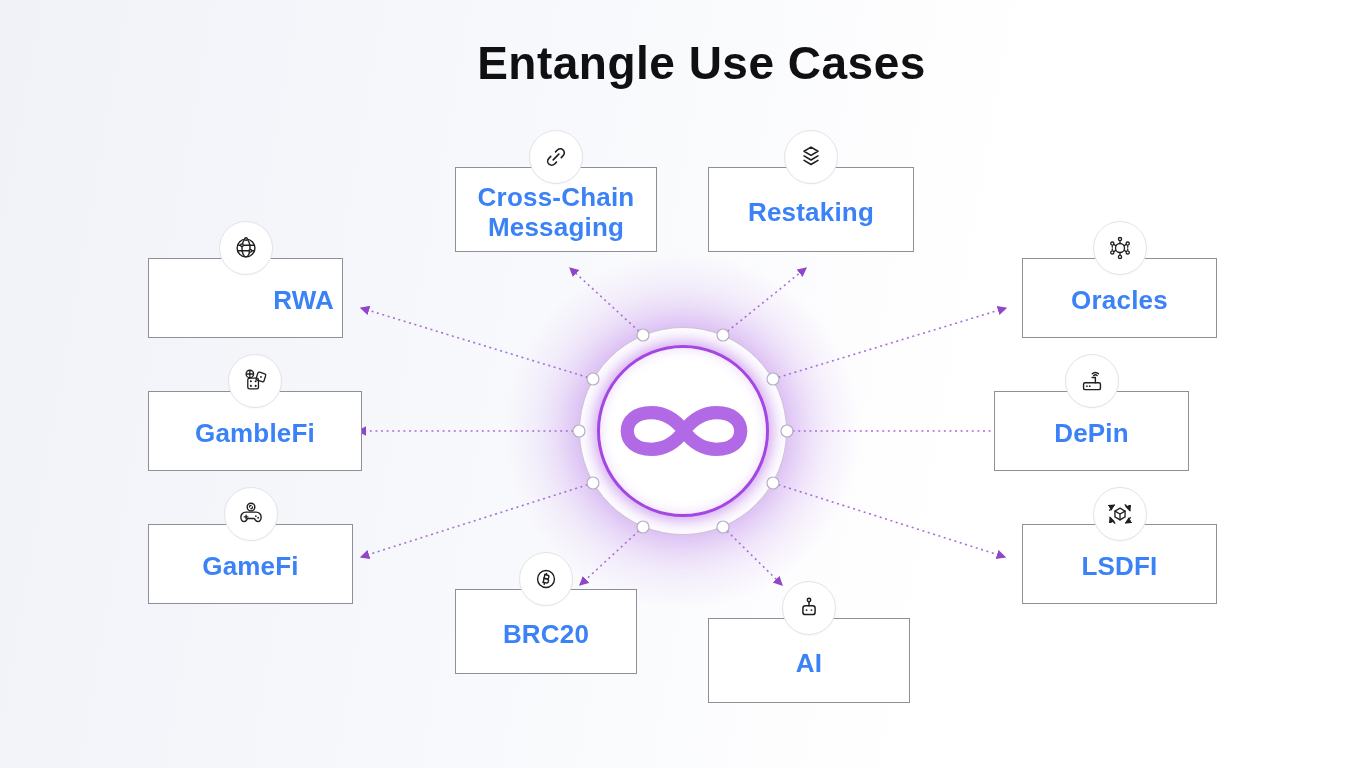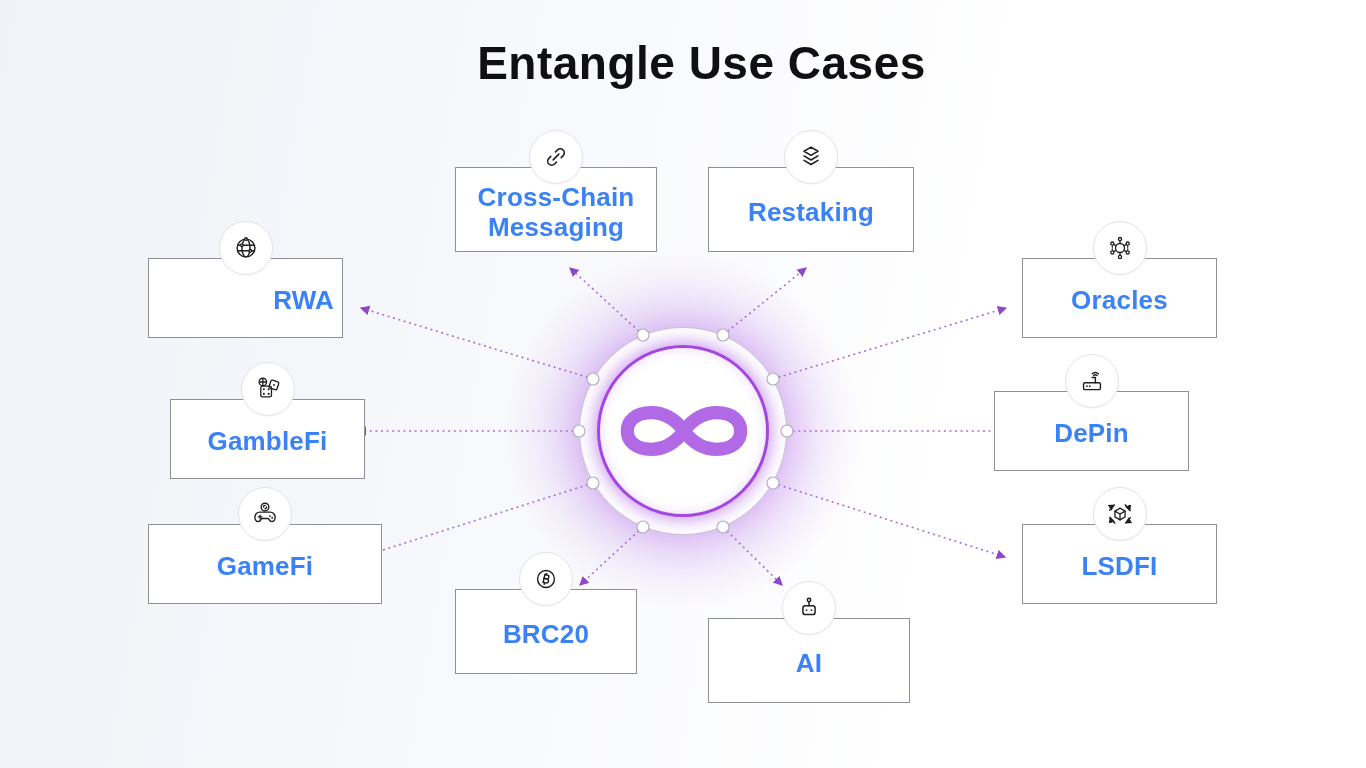--- a/index.html
+++ b/index.html
@@ -44,22 +44,22 @@
 
   
   .box {
     position: absolute; background: #ffffff; border: 1px solid #8f8f98;
     display: flex; align-items: center; justify-content: center;
     z-index: 10;
   }
   .b-ccm       { left: 455px;  top: 167px; width: 202px; height: 85px; }
   .b-restaking { left: 708px;  top: 167px; width: 206px; height: 85px; }
   .b-rwa       { left: 148px;  top: 258px; width: 195px; height: 80px; justify-content: flex-end; }
-  .b-gamblefi  { left: 148px;  top: 399px; width: 195px; height: 80px; margin-left: 22px; }
-  .b-gamefi    { left: 148px;  top: 524px; width: 234px; height: 80px; }
+  .b-gamblefi  { left: 148px;  top: 391px; width: 214px; height: 80px; }
+  .b-gamefi    { left: 148px;  top: 524px; width: 205px; height: 80px; }
   .b-oracles   { left: 1022px; top: 258px; width: 195px; height: 80px; }
   .b-depin     { left: 994px; top: 391px; width: 195px; height: 80px; }
   .b-lsdfi     { left: 1022px; top: 524px; width: 195px; height: 80px; }
   .b-brc20     { left: 455px;  top: 589px; width: 182px; height: 85px; }
   .b-ai        { left: 708px;  top: 618px; width: 202px; height: 85px; align-items: center; }
 
   .icon-circle {
     position: absolute; left: 50%; top: -38px; transform: translateX(-50%);
     width: 54px; height: 54px; border-radius: 50%;
     background: #ffffff; border: 1px solid #e3e3e9;

